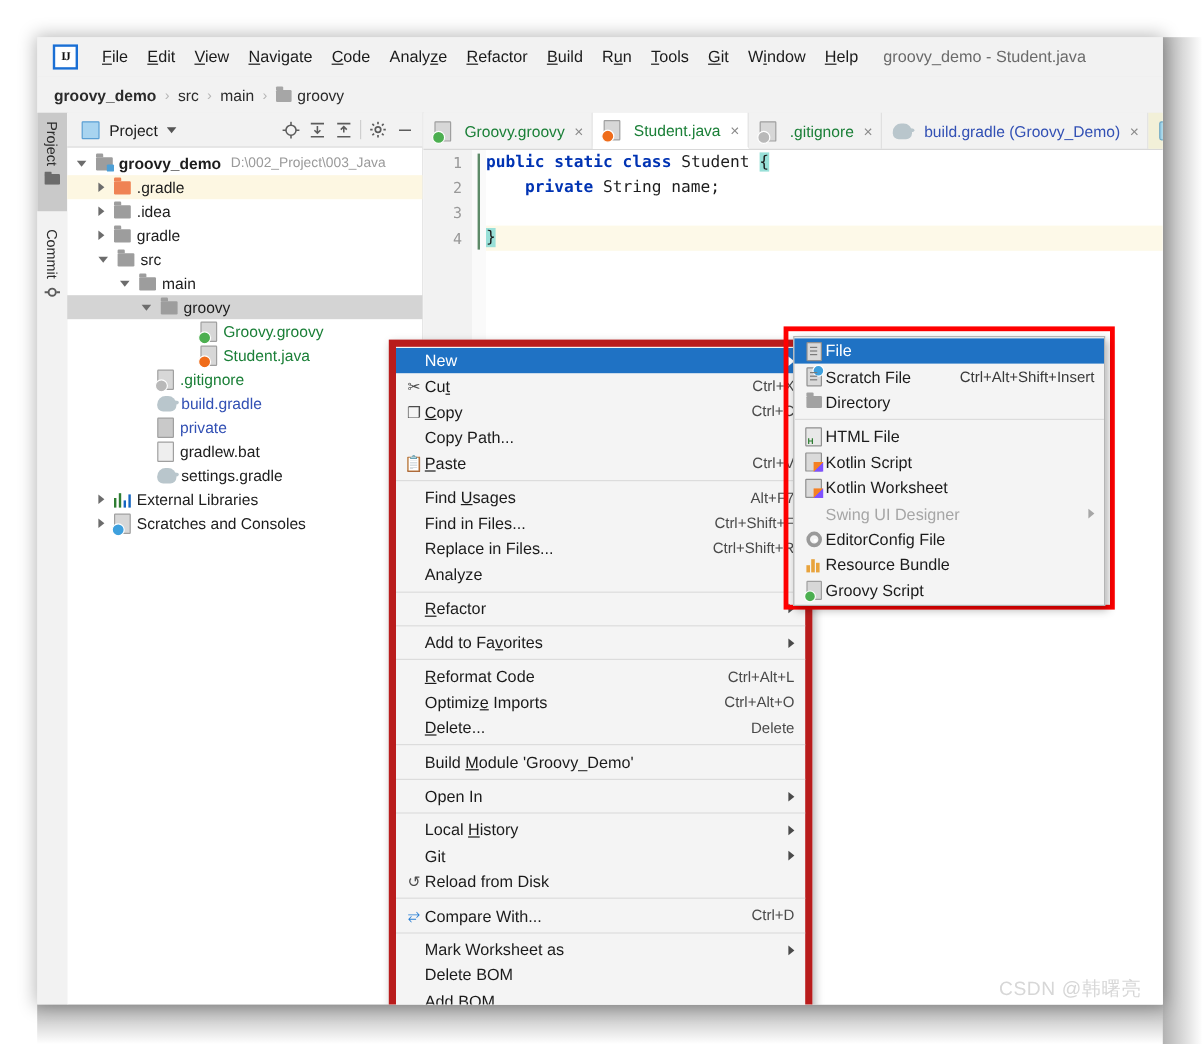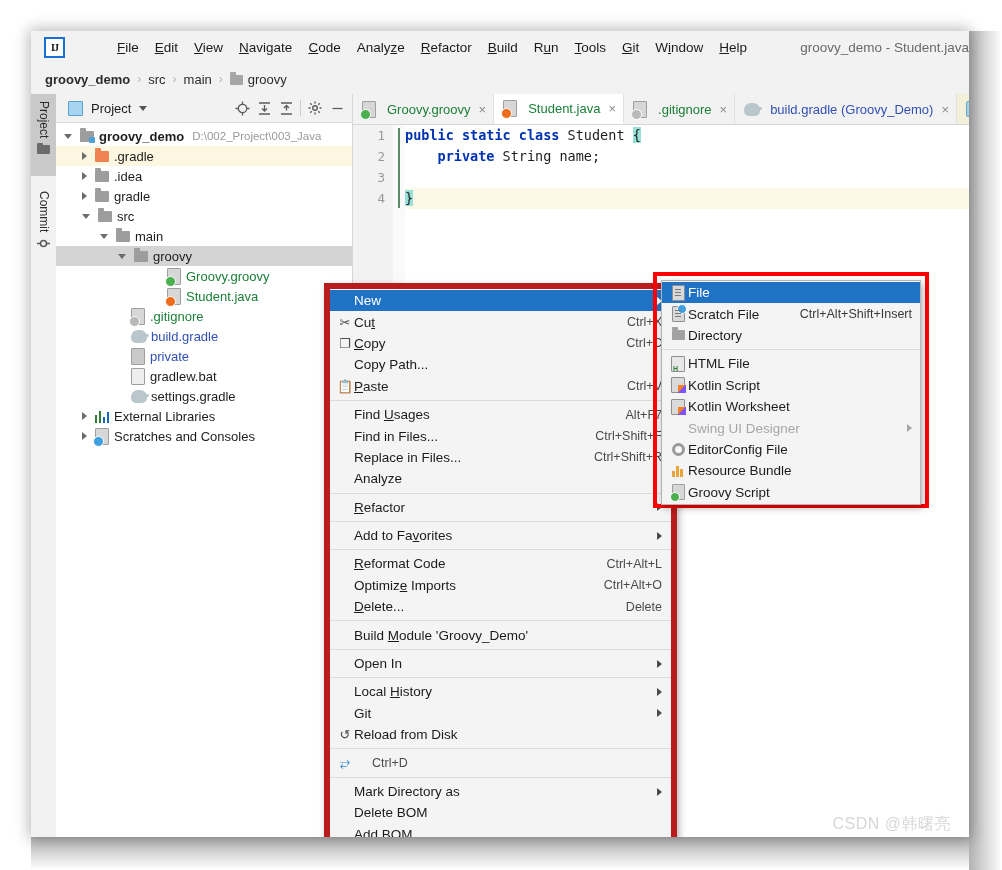--- a/index.html
+++ b/index.html
@@ -25,21 +25,20 @@
   .shadow-b{
     position:absolute;left:31px;top:837px;width:938px;height:33px;
     background:linear-gradient(to bottom, rgba(0,0,0,.30), rgba(0,0,0,0));
   }
 
   
   .menubar{
     position:absolute;left:0;top:0;width:938px;height:33px;
     background:#f2f2f2;display:flex;align-items:center;
     border-bottom:1px solid #e3e3e3;
-    justify-content:space-between;
   }
   .logo{
     width:17px;height:17px;margin-left:13px;margin-right:12px;
     background:#ffffff;border:2px solid #1a6fd4;
     display:flex;align-items:center;justify-content:center;
     font-size:10px;font-weight:bold;color:#111;
     font-family:"Liberation Serif", serif;letter-spacing:-1px;
   }
   .mitem{padding:3px 8px;font-size:13.5px;color:#1b1b1b;cursor:default;white-space:nowrap;}
   .mitem u{text-decoration:underline;}
@@ -619,26 +618,27 @@
         <span class="ico">
           <span class="reloadic">↺</span>
         </span>
         <span class="lab">Reload from Disk</span>
       </div>
       <div class="ci-sep"></div>
       <div class="ci">
         <span class="ico">
           <span class="cmpic">⥂</span>
         </span>
+        <span class="lab">Compare With...</span>
         <span class="sc">Ctrl+D</span>
       </div>
       <div class="ci-sep"></div>
       <div class="ci">
         <span class="ico"></span>
-        <span class="lab">Mark Directory as</span>
+        <span class="lab">Mark Worksheet as</span>
         <span class="sub-arrow"></span>
       </div>
       <div class="ci">
         <span class="ico"></span>
         <span class="lab">Delete BOM</span>
       </div>
       <div class="ci">
         <span class="ico"></span>
         <span class="lab">Add BOM</span>
       </div>

